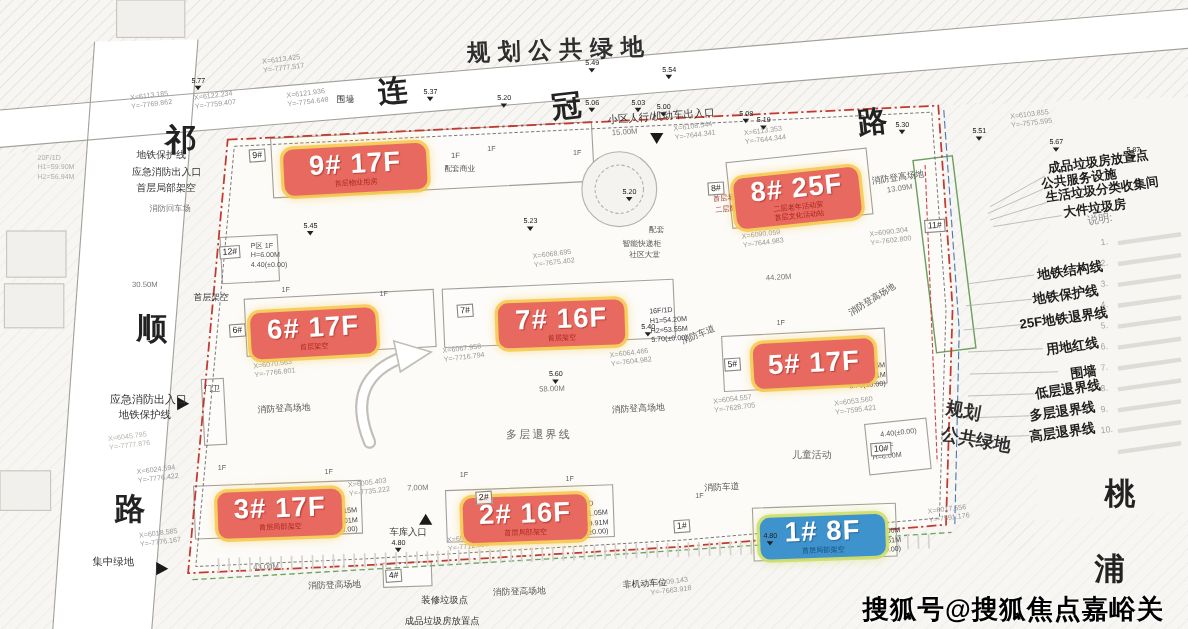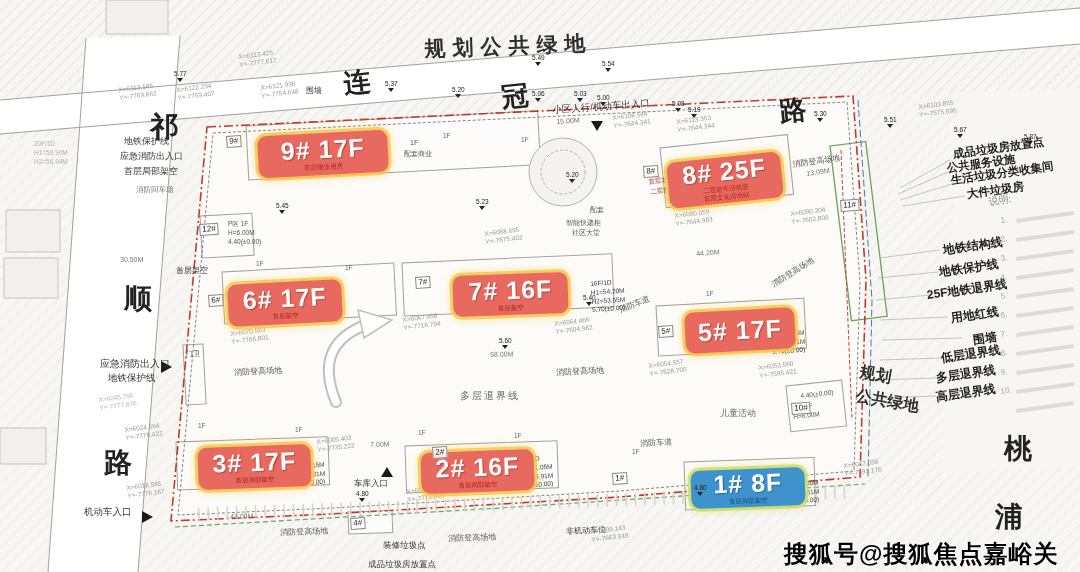--- a/index.html
+++ b/index.html
@@ -156,21 +156,21 @@
       <div class="t fac" style="position: absolute; left: 552px; top: 104px; transform: rotate(-4deg); font-size: 9.5px;">小区人行/机动车出入口</div>
       <div class="t fac" style="position: absolute; left: 306px; top: 86px; font-size: 8px;">围墙</div>
       <div class="t fac" style="position: absolute; left: 124px; top: 136px; font-size: 9px;">地铁保护线</div>
       <div class="t fac" style="position: absolute; left: 120px; top: 151px; font-size: 9px;">应急消防出入口</div>
       <div class="t fac" style="position: absolute; left: 124px; top: 166px; font-size: 9px;">首层局部架空</div>
       <div class="t fac" style="position: absolute; left: 136px; top: 185px; font-size: 7.5px; color: rgb(119, 119, 119);">消防回车场</div>
       <div class="t fac" style="position: absolute; left: 176px; top: 266px; font-size: 8px;">首层架空</div>
       <div class="t fac" style="position: absolute; left: 186px; top: 350px; font-size: 7px;">门卫</div>
       <div class="t fac" style="position: absolute; left: 100px; top: 358px; font-size: 10px;">应急消防出入口</div>
       <div class="t fac" style="position: absolute; left: 108px; top: 372px; font-size: 9.5px;">地铁保护线</div>
-      <div class="t fac" style="position: absolute; left: 84px; top: 506px; font-size: 9.5px;">机动车入口</div>
+      <div class="t fac" style="position: absolute; left: 84px; top: 506px; font-size: 9.5px;">集中绿地</div>
       <div class="t fac" style="position: absolute; left: 354px; top: 478px; font-size: 8.5px;">车库入口</div>
       <div class="t fac" style="position: absolute; left: 460px; top: 390px; font-size: 10px; color: rgb(102, 102, 102); letter-spacing: 2px;">多层退界线</div>
       <div class="t fac" style="position: absolute; left: 720px; top: 408px; font-size: 9px; color: rgb(102, 102, 102);">儿童活动</div>
       <div class="t fac" style="position: absolute; left: 566px; top: 219px; font-size: 7px; color: rgb(85, 85, 85);">智能快递柜</div>
       <div class="t fac" style="position: absolute; left: 572px; top: 229px; font-size: 7px; color: rgb(85, 85, 85);">社区大堂</div>
       <div class="t fac" style="position: absolute; left: 590px; top: 206px; font-size: 7px; color: rgb(85, 85, 85);">配套</div>
       <div class="t fac" style="position: absolute; left: 410px; top: 139px; font-size: 7px; color: rgb(85, 85, 85);">1F</div>
       <div class="t fac" style="position: absolute; left: 404px; top: 150px; font-size: 7px; color: rgb(85, 85, 85);">配套商业</div>
       <div class="t fac" style="position: absolute; left: 648px; top: 178px; transform: rotate(-6deg); font-size: 6.5px; color: rgb(160, 59, 51);">首层老年活动室</div>
       <div class="t fac" style="position: absolute; left: 650px; top: 188px; transform: rotate(-6deg); font-size: 6.5px; color: rgb(160, 59, 51);">二层配套</div>

